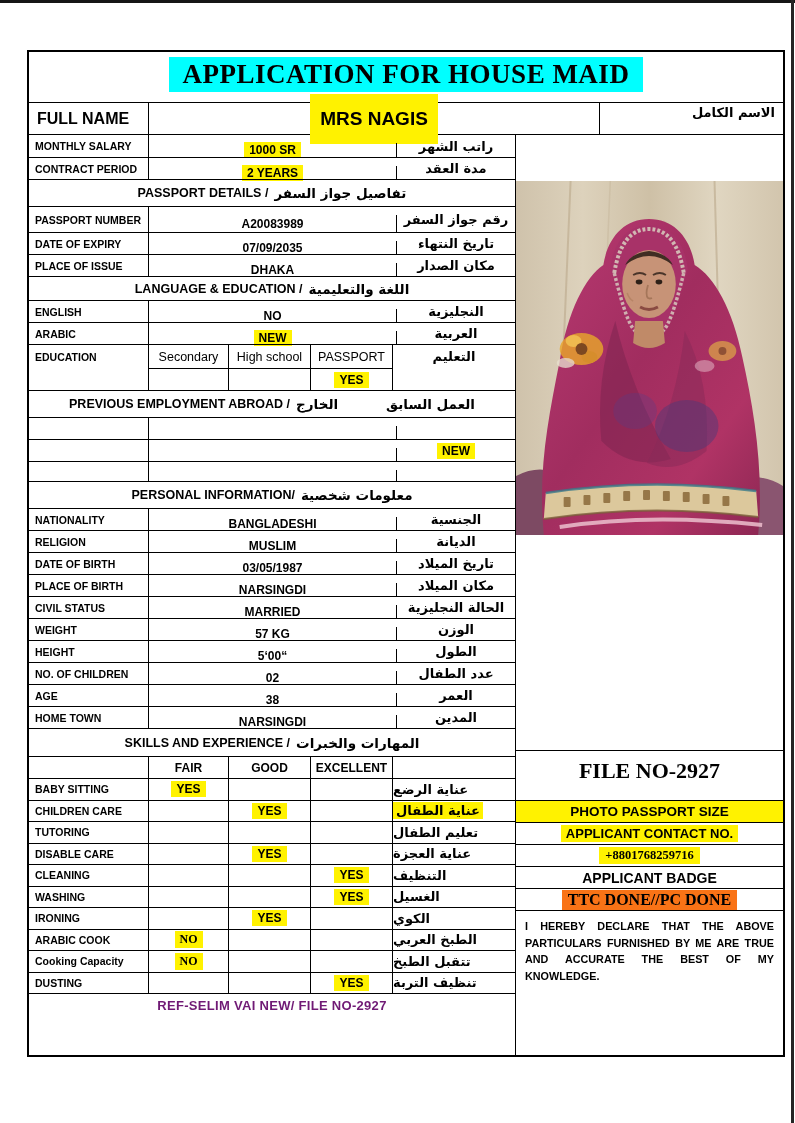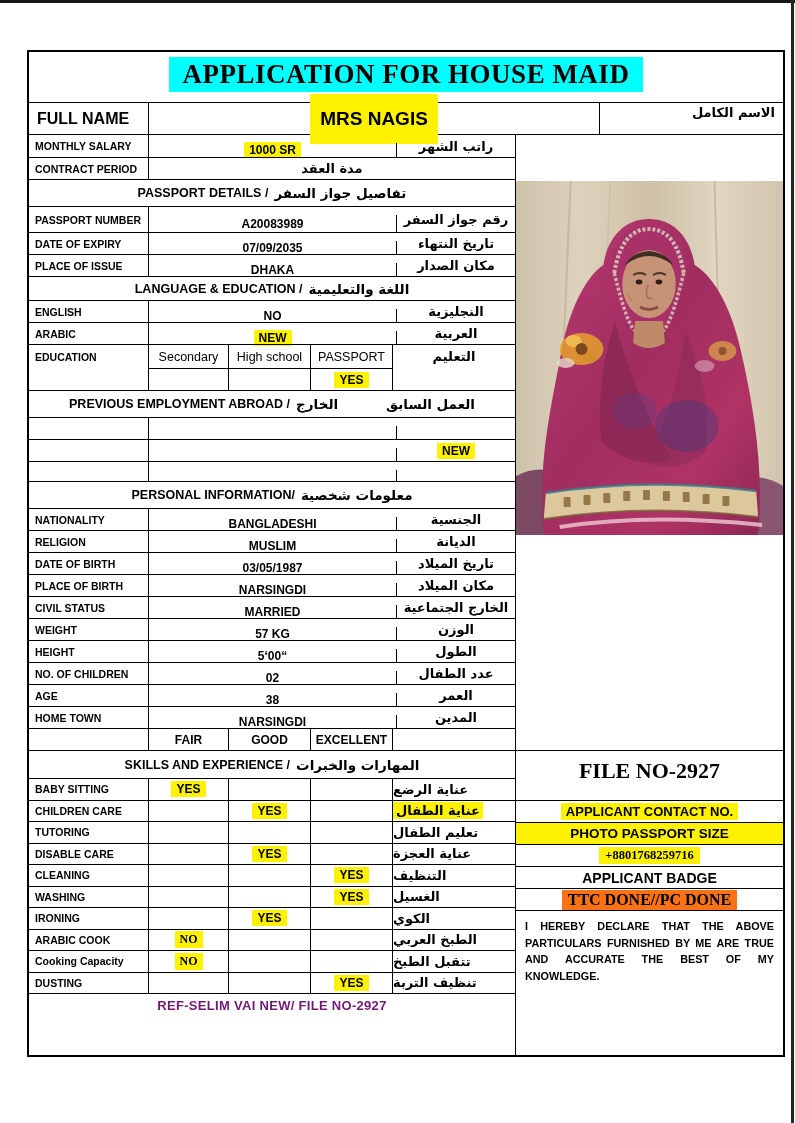--- a/index.html
+++ b/index.html
@@ -101,20 +101,23 @@
 
         <div class="row h22">
           <div class="lab br">MONTHLY SALARY</div>
           <div class="val br">
               <span class="hl">1000 SR</span>
             </div>
           <div class="arc ar">راتب الشهر</div>
         </div>
         <div class="row h22 bt">
           <div class="lab br">CONTRACT PERIOD</div>
+          <div class="val br">
+              <span class="hl">2 YEARS</span>
+            </div>
           <div class="arc ar">مدة العقد</div>
         </div>
 
         <div class="row h27 bt hdr">
           <span>PASSPORT DETAILS /</span>
           <span class="ar">تفاصيل جواز السفر</span>
         </div>
         <div class="row h26 bt">
           <div class="lab br">PASSPORT NUMBER</div>
           <div class="val br">A20083989</div>
@@ -208,21 +211,21 @@
           <div class="arc ar">تاريخ الميلاد</div>
         </div>
         <div class="row h22 bt">
           <div class="lab br">PLACE OF BIRTH</div>
           <div class="val br">NARSINGDI</div>
           <div class="arc ar">مكان الميلاد</div>
         </div>
         <div class="row h22 bt">
           <div class="lab br">CIVIL STATUS</div>
           <div class="val br">MARRIED</div>
-          <div class="arc ar">الخارج الجتماعية</div>
+          <div class="arc ar">الحالة النجليزية</div>
         </div>
         <div class="row h22 bt">
           <div class="lab br">WEIGHT</div>
           <div class="val br">57 KG</div>
           <div class="arc ar">الوزن</div>
         </div>
         <div class="row h22 bt">
           <div class="lab br">HEIGHT</div>
           <div class="val br">5‘00“</div>
           <div class="arc ar">الطول</div>
@@ -236,30 +239,30 @@
           <div class="lab br">AGE</div>
           <div class="val br">38</div>
           <div class="arc ar">العمر</div>
         </div>
         <div class="row h22 bt">
           <div class="lab br">HOME TOWN</div>
           <div class="val br">NARSINGDI</div>
           <div class="arc ar">المدين</div>
         </div>
 
+        <div class="row h28 bt hdr">
+          <span>SKILLS AND EXPERIENCE /</span>
+          <span class="ar">المهارات والخبرات</span>
+        </div>
         <div class="row h22 bt">
           <div class="lab br"></div>
           <div class="sc sc1 br bold12">FAIR</div>
           <div class="sc sc2 br bold12">GOOD</div>
           <div class="sc sc3 br bold12">EXCELLENT</div>
           <div class="arc"></div>
-        </div>
-        <div class="row h28 bt hdr">
-          <span>SKILLS AND EXPERIENCE /</span>
-          <span class="ar">المهارات والخبرات</span>
         </div>
 
         <div class="row skill-row bt">
           <div class="lab br">BABY SITTING</div>
           <div class="sc sc1 br">
               <span class="hl">YES</span>
             </div>
           <div class="sc sc2 br"></div>
           <div class="sc sc3 br"></div>
           <div class="arc ar ar-right">عناية الرضع</div>
@@ -430,24 +433,24 @@
             <ellipse cx="144" cy="101" rx="3.4" ry="2.4" fill="#2e2018"></ellipse>
             <path d="M133,104 q-3,10 0,13 q2,1 4,0" stroke="#a5765a" stroke-width="1.8" fill="none"></path>
             <path d="M125,126 q9,5 18,0" stroke="#8a4a42" stroke-width="3" fill="none"></path>
             <path d="M112,112 q2,6 6,8" stroke="#b07e60" stroke-width="1.5" fill="none" opacity="0.7"></path>
           </svg>
         </div>
 
         <div class="rc-spacer2"></div>
 
         <div class="rc-fileno bt">FILE NO-2927</div>
+        <div class="rc-cell rc-yellowrow bt">PHOTO PASSPORT SIZE</div>
         <div class="rc-cell rc-contact bt">
           <span>APPLICANT CONTACT NO.</span>
         </div>
-        <div class="rc-cell rc-yellowrow bt">PHOTO PASSPORT SIZE</div>
         <div class="rc-cell rc-phone bt">
           <span>+8801768259716</span>
         </div>
         <div class="rc-cell rc-badge bt">APPLICANT BADGE</div>
         <div class="rc-cell rc-ttc bt">
           <span>TTC DONE//PC DONE</span>
         </div>
         <div class="rc-decl bt">I HEREBY DECLARE THAT THE ABOVE PARTICULARS FURNISHED BY ME ARE TRUE AND ACCURATE THE BEST OF MY KNOWLEDGE.</div>
       </div>
     </div>

